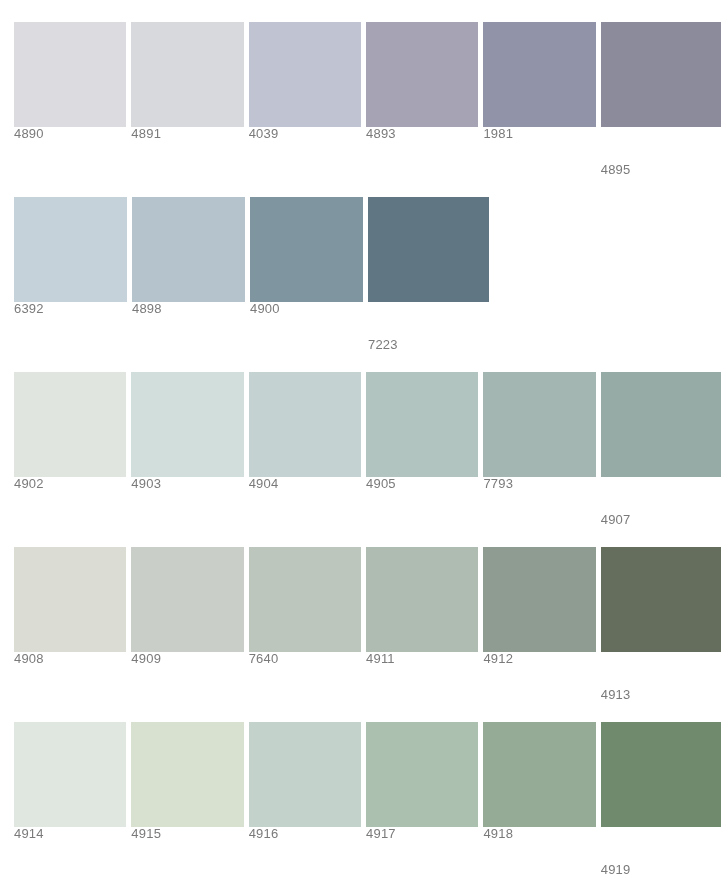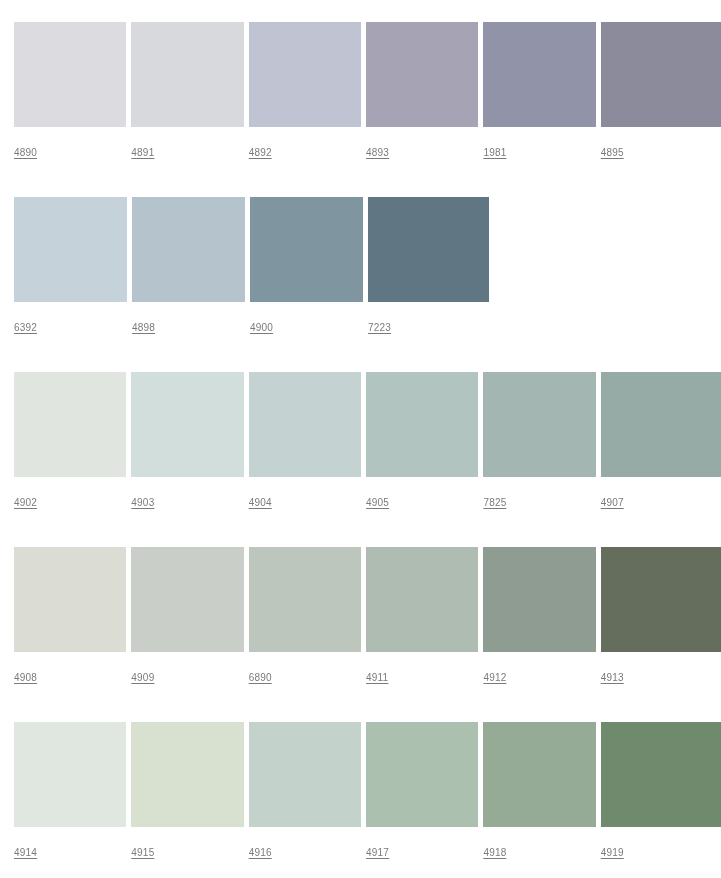--- a/index.html
+++ b/index.html
@@ -38,37 +38,37 @@
     width: 113px;
     margin-right: 5px;
     display: flex;
     flex-direction: column;
   }
 
   
   .swatch-cell.last {
     width: 121px;
     margin-right: 0;
+    gap: 36px;
   }
 
   .swatch-chip {
     width: 100%;
     height: 105px;
     display: block;
     border: 0;
     box-sizing: border-box;
   }
 
   .swatch-label {
     display: inline-block;
-    margin-top: 19px;
-    font-size: 10px;
+    margin-top: 0;
+    font-size: 13px;
     line-height: 14px;
     color: #7a7a7a;
-    text-decoration: underline;
     text-underline-offset: 2px;
     letter-spacing: 0.2px;
     white-space: nowrap;
     cursor: pointer;
     align-self: flex-start;
     font-family: "Liberation Sans", sans-serif;
   }
 </style>
 </head>
 <body>
@@ -78,21 +78,21 @@
       <div class="swatch-cell">
         <div class="swatch-chip" style="background-color: rgb(220, 220, 224);"></div>
         <a class="swatch-label">4890</a>
       </div>
       <div class="swatch-cell">
         <div class="swatch-chip" style="background-color: rgb(215, 217, 221);"></div>
         <a class="swatch-label">4891</a>
       </div>
       <div class="swatch-cell">
         <div class="swatch-chip" style="background-color: rgb(192, 196, 210);"></div>
-        <a class="swatch-label">4892</a>
+        <a class="swatch-label">4039</a>
       </div>
       <div class="swatch-cell">
         <div class="swatch-chip" style="background-color: rgb(166, 164, 180);"></div>
         <a class="swatch-label">4893</a>
       </div>
       <div class="swatch-cell">
         <div class="swatch-chip" style="background-color: rgb(145, 147, 168);"></div>
         <a class="swatch-label">1981</a>
       </div>
       <div class="swatch-cell last">
@@ -130,39 +130,39 @@
       <div class="swatch-cell">
         <div class="swatch-chip" style="background-color: rgb(196, 210, 209);"></div>
         <a class="swatch-label">4904</a>
       </div>
       <div class="swatch-cell">
         <div class="swatch-chip" style="background-color: rgb(178, 196, 192);"></div>
         <a class="swatch-label">4905</a>
       </div>
       <div class="swatch-cell">
         <div class="swatch-chip" style="background-color: rgb(164, 182, 178);"></div>
-        <a class="swatch-label">7825</a>
+        <a class="swatch-label">7793</a>
       </div>
       <div class="swatch-cell last">
         <div class="swatch-chip" style="background-color: rgb(150, 170, 166);"></div>
         <a class="swatch-label">4907</a>
       </div>
     </div>
     <div class="swatch-row">
       <div class="swatch-cell">
         <div class="swatch-chip" style="background-color: rgb(219, 220, 212);"></div>
         <a class="swatch-label">4908</a>
       </div>
       <div class="swatch-cell">
         <div class="swatch-chip" style="background-color: rgb(201, 207, 200);"></div>
         <a class="swatch-label">4909</a>
       </div>
       <div class="swatch-cell">
         <div class="swatch-chip" style="background-color: rgb(189, 198, 188);"></div>
-        <a class="swatch-label">6890</a>
+        <a class="swatch-label">7640</a>
       </div>
       <div class="swatch-cell">
         <div class="swatch-chip" style="background-color: rgb(174, 188, 178);"></div>
         <a class="swatch-label">4911</a>
       </div>
       <div class="swatch-cell">
         <div class="swatch-chip" style="background-color: rgb(143, 156, 145);"></div>
         <a class="swatch-label">4912</a>
       </div>
       <div class="swatch-cell last">

